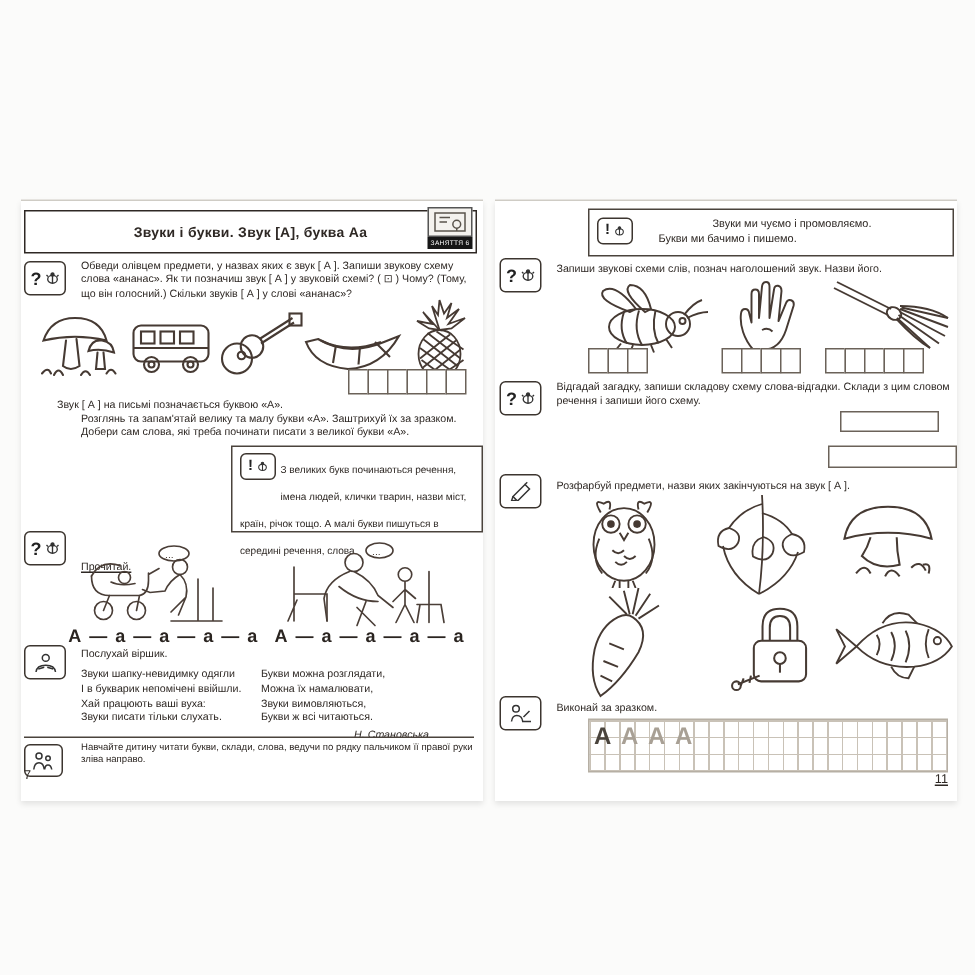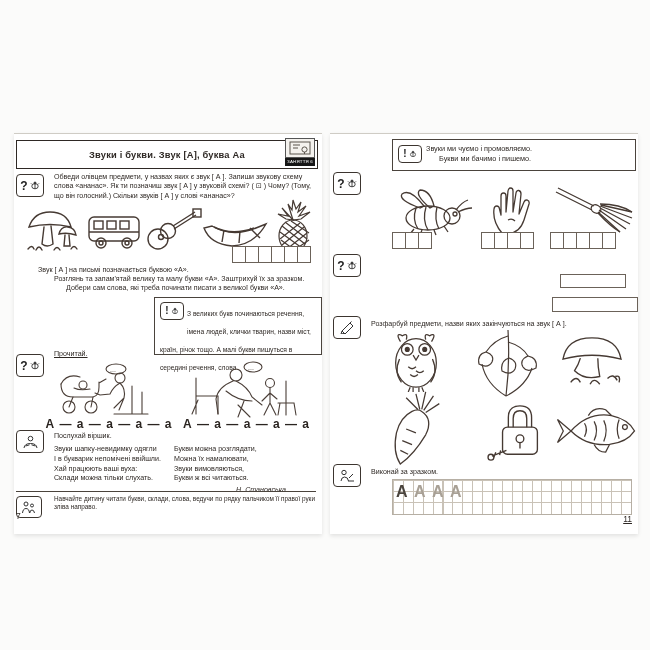--- a/index.html
+++ b/index.html
@@ -123,21 +123,21 @@
           <path d="M25 24 L20 8 L24 14 L25 4 L28 13 L33 6 L30 16 L38 10 L31 20 L42 16 L33 23 Z"></path>
           <path d="M25 24 L14 12 L20 20 L10 18 L18 23 Z"></path>
         </g>
       </svg>
   </div>
 
   <div class="abs cells" style="left:219px;top:112px;"><div class="cell"></div><div class="cell"></div><div class="cell"></div><div class="cell"></div><div class="cell"></div><div class="cell"></div></div>
 
   <div class="abs txt" style="left:24px;top:132px;width:268px;">Звук [ А ] на письмі позначається буквою «А».</div>
   <div class="abs txt" style="left:40px;top:141px;width:268px;">Розглянь та запам'ятай велику та малу букви «А». Заштрихуй їх за зразком.</div>
-  <div class="abs txt" style="left:40px;top:150px;width:268px;margin-left:12px;">Добери сам слова, які треба починати писати з великої букви «А».</div>
+  <div class="abs txt" style="left:40px;top:150px;width:268px;">Добери сам слова, які треба починати писати з великої букви «А».</div>
 
 
   <div class="abs notebox" style="left:140px;top:163px;width:156px;height:48px;">
     <span class="ticon" style="float:left;width:22px;height:16px;margin:0 3px 1px 0;">
       <span class="glyph" style="font-size:10px;">!</span>
       <svg width="8" height="8" viewBox="0 0 10 9">
           <g stroke="#333" fill="none" stroke-width="0.9">
             <ellipse cx="5" cy="5.2" rx="3.2" ry="2.6"></ellipse>
             <path d="M5 2.6 V7.8"></path>
             <circle cx="5" cy="2" r="1" fill="#333"></circle>
@@ -150,21 +150,21 @@
   <div class="abs ticon" style="left:2px;top:220px;">
     <span class="glyph">?</span>
     <svg width="10" height="9" viewBox="0 0 10 9">
         <g stroke="#333" fill="none" stroke-width="0.9">
           <ellipse cx="5" cy="5.2" rx="3.2" ry="2.6"></ellipse>
           <path d="M5 2.6 V7.8 M2 3.4 L1 2.4 M8 3.4 L9 2.4"></path>
           <circle cx="5" cy="2" r="1" fill="#333"></circle>
         </g>
       </svg>
   </div>
-  <div class="abs txt" style="left:40px;top:216px;text-decoration:underline;">Прочитай.</div>
+  <div class="abs txt" style="left:40px;top:240px;text-decoration:underline;">Прочитай.</div>
 
   <div class="abs" style="left:38px;top:228px;">
     <svg width="115" height="56" viewBox="0 0 115 56">
         <g fill="none" stroke="#4a3e37" stroke-width="1.1" stroke-linecap="round">
       <ellipse cx="64" cy="7" rx="10" ry="5"></ellipse>
       <text x="58" y="10" font-size="7" fill="#4a3e37" stroke="none">...</text>
       <circle cx="68" cy="16" r="5"></circle>
       <path d="M68 21 Q61 25 58 32 L48 33 L43 31 M68 21 Q74 27 72 36 L62 46 M72 36 L67 48"></path>
       <path d="M80 24 L80 52 M62 52 L96 52 M90 30 L90 52"></path>
       <path d="M9 22 Q9 35 21 35 L41 35 Q47 34 47 25 L47 20 M47 21 L54 17"></path>
@@ -205,21 +205,21 @@
           <path d="M3.5 11 L7.5 9.8 M13.5 11 L9.5 9.8"></path>
         </g>
       </svg>
   </div>
   <div class="abs txt" style="left:40px;top:298px;">Послухай віршик.</div>
 
   <div class="abs" style="left:40px;top:311px;width:118px;">
     <div class="poemline">Звуки шапку-невидимку одягли</div>
     <div class="poemline">І в букварик непомічені ввійшли.</div>
     <div class="poemline">Хай працюють ваші вуха:</div>
-    <div class="poemline">Склади можна тільки слухать.</div>
+    <div class="poemline">Звуки писати тільки слухать.</div>
   </div>
   <div class="abs" style="left:160px;top:311px;width:118px;">
     <div class="poemline">Букви можна розглядати,</div>
     <div class="poemline">Можна їх намалювати,</div>
     <div class="poemline">Звуки вимовляються,</div>
     <div class="poemline">Букви ж всі читаються.</div>
     <div class="author">Н. Становська</div>
   </div>
 
   <div class="abs rule" style="left:2px;top:357px;width:300px;"></div>
@@ -242,34 +242,35 @@
     <span class="ticon" style="float:left;width:22px;height:16px;margin:1px 4px 0 0;">
       <span class="glyph" style="font-size:10px;">!</span>
       <svg width="8" height="8" viewBox="0 0 10 9">
           <g stroke="#333" fill="none" stroke-width="0.9">
             <ellipse cx="5" cy="5.2" rx="3.2" ry="2.6"></ellipse>
             <path d="M5 2.6 V7.8"></path>
             <circle cx="5" cy="2" r="1" fill="#333"></circle>
           </g>
         </svg>
     </span>
-    <div class="txt" style="font-size:7.3px;">Звуки ми чуємо і промовляємо.</div>
+    <div class="txt" style="font-size:7.3px;text-align:center;">Звуки ми чуємо і промовляємо.</div>
     <div class="txt" style="font-size:7.3px;padding-left:41px;">Букви ми бачимо і пишемо.</div>
   </div>
 
   <div class="abs ticon" style="left:3px;top:38px;">
     <span class="glyph">?</span>
     <svg width="10" height="9" viewBox="0 0 10 9">
         <g stroke="#333" fill="none" stroke-width="0.9">
           <ellipse cx="5" cy="5.2" rx="3.2" ry="2.6"></ellipse>
           <path d="M5 2.6 V7.8 M2 3.4 L1 2.4 M8 3.4 L9 2.4"></path>
           <circle cx="5" cy="2" r="1" fill="#333"></circle>
         </g>
       </svg>
   </div>
+  <div class="abs txt" style="left:41px;top:41px;width:264px;">Запиши звукові схеми слів, познач наголошений звук. Назви його.</div>
 
   <div class="abs" style="left:60px;top:52px;">
     <svg width="90" height="50" viewBox="0 0 90 50">
         <g fill="none" stroke="#463a33" stroke-width="1.3">
           <ellipse cx="38" cy="32" rx="22" ry="12"></ellipse>
           <path d="M26 22 Q22 34 28 43 M36 21 Q32 34 38 44 M47 21 Q44 34 49 43"></path>
           <circle cx="62" cy="30" r="8"></circle>
           <circle cx="65" cy="28" r="2"></circle>
           <path d="M66 24 Q72 16 78 14 M68 26 Q76 22 82 22"></path>
           <path d="M34 20 Q20 2 12 8 Q8 14 30 22 Z"></path>
@@ -304,20 +305,21 @@
   <div class="abs ticon" style="left:3px;top:120px;">
     <span class="glyph">?</span>
     <svg width="10" height="9" viewBox="0 0 10 9">
         <g stroke="#333" fill="none" stroke-width="0.9">
           <ellipse cx="5" cy="5.2" rx="3.2" ry="2.6"></ellipse>
           <path d="M5 2.6 V7.8 M2 3.4 L1 2.4 M8 3.4 L9 2.4"></path>
           <circle cx="5" cy="2" r="1" fill="#333"></circle>
         </g>
       </svg>
   </div>
+  <div class="abs txt" style="left:41px;top:120px;width:264px;">Відгадай загадку, запиши складову схему слова-відгадки. Склади з цим словом речення і запиши його схему.</div>
 
   <div class="abs blankbox" style="left:230px;top:140px;width:64px;height:12px;"></div>
   <div class="abs blankbox" style="left:222px;top:163px;width:84px;height:13px;"></div>
 
   <div class="abs ticon" style="left:3px;top:182px;">
     <svg width="16" height="13" viewBox="0 0 16 13">
         <g fill="none" stroke="#333" stroke-width="1">
           <path d="M3 10 L11 2 L14 5 L6 13 Z"></path>
           <path d="M3 10 L2 13 L5 12.5"></path>
           <path d="M11 2 L12.5 0.5"></path>

